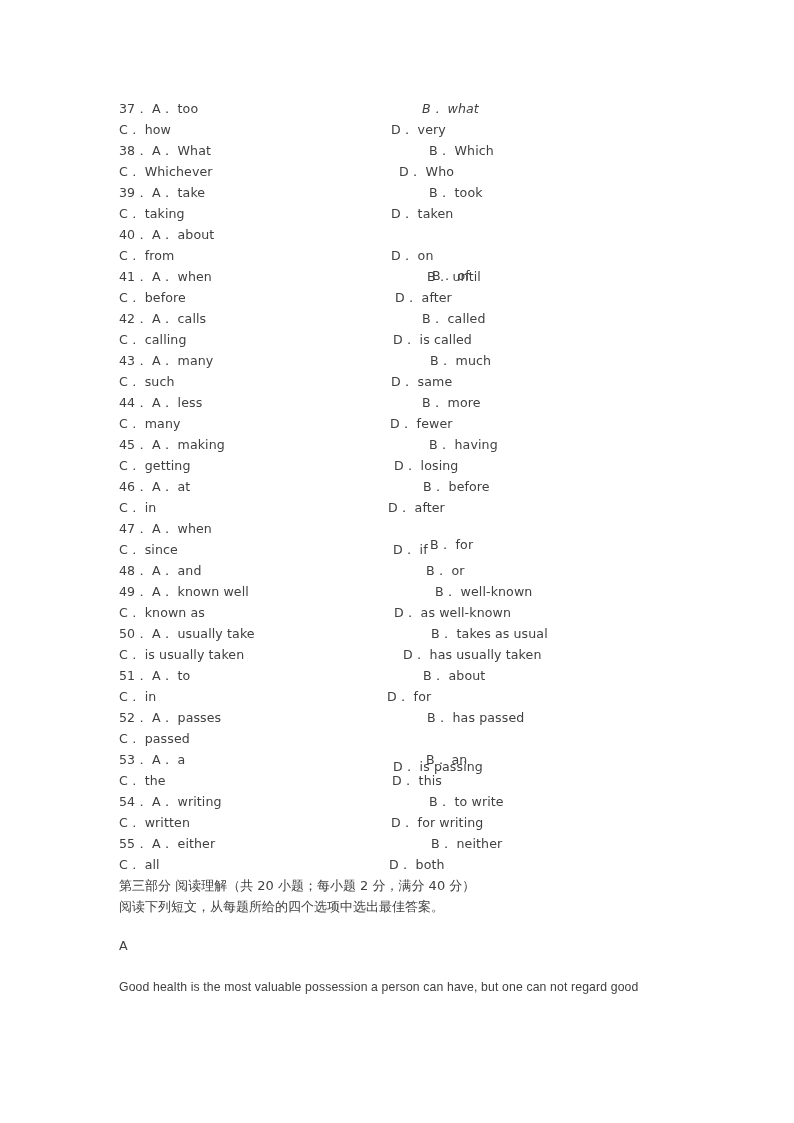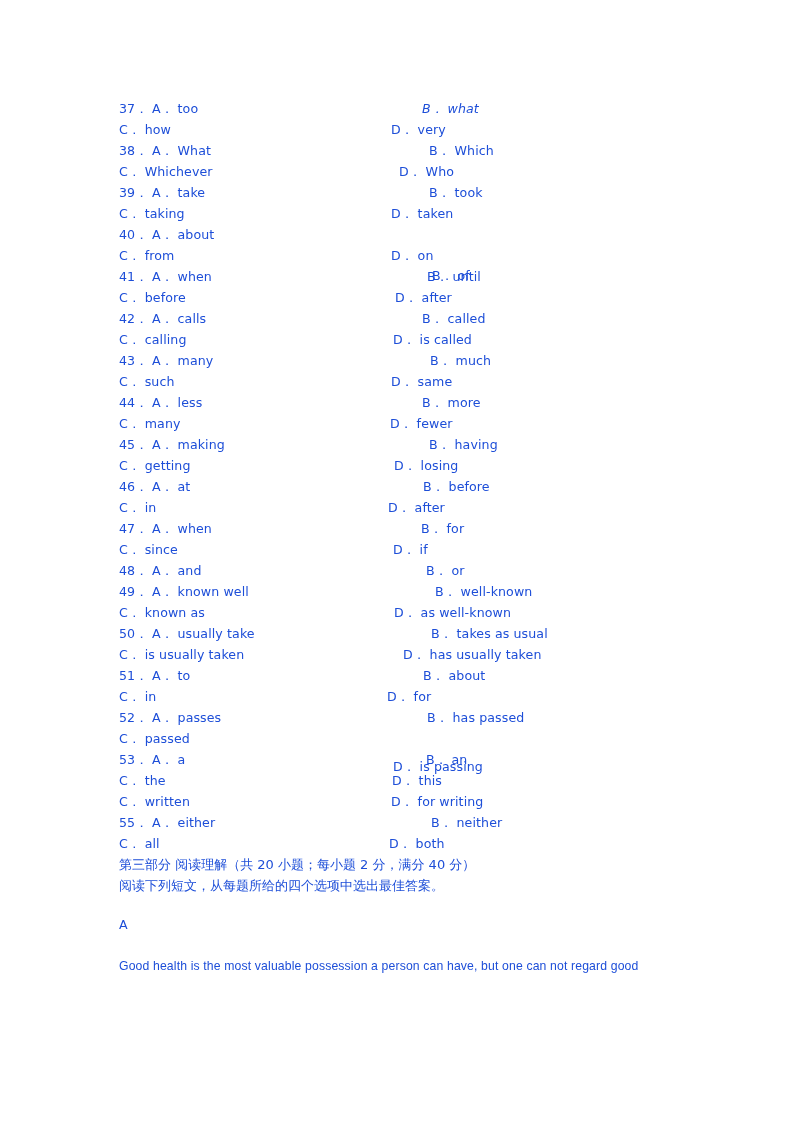--- a/index.html
+++ b/index.html
@@ -8,21 +8,21 @@
     padding: 0;
     background: #ffffff;
   }
   .page {
     position: relative;
     width: 794px;
     height: 1123px;
     background: #ffffff;
     overflow: hidden;
     font-family: "DejaVu Sans", "Liberation Sans", sans-serif;
-    color: #1d4ed8;
+    color: #404040;
     -webkit-font-smoothing: antialiased;
   }
   .content {
     position: absolute;
     left: 119px;
     top: 98px;
     width: 600px;
   }
 
   
@@ -158,21 +158,21 @@
         <div class="opt-row">
           <span class="opt-left">46． A． at</span>
           <span class="opt-right" style="left: 304px;">B． before</span>
         </div>
         <div class="opt-row">
           <span class="opt-left">C． in</span>
           <span class="opt-right" style="left: 269px;">D． after</span>
         </div>
         <div class="opt-row">
           <span class="opt-left">47． A． when</span>
-          <span class="opt-right" style="left: 302px;">B． for</span>
+          <span class="opt-right" style="left: 311px; margin-top: 16px;">B． for</span>
         </div>
         <div class="opt-row">
           <span class="opt-left">C． since</span>
           <span class="opt-right" style="left: 274px;">D． if</span>
         </div>
         <div class="opt-row">
           <span class="opt-left">48． A． and</span>
           <span class="opt-right" style="left: 307px;">B． or</span>
         </div>
         <div class="opt-row">
@@ -207,20 +207,24 @@
           <span class="opt-left">C． passed</span>
           <span class="opt-right" style="left: 274px; margin-top: 28px;">D． is passing</span>
         </div>
         <div class="opt-row">
           <span class="opt-left">53． A． a</span>
           <span class="opt-right" style="left: 307px;">B． an</span>
         </div>
         <div class="opt-row">
           <span class="opt-left">C． the</span>
           <span class="opt-right" style="left: 273px;">D． this</span>
+        </div>
+        <div class="opt-row">
+          <span class="opt-left">54． A． writing</span>
+          <span class="opt-right" style="left: 310px;">B． to write</span>
         </div>
         <div class="opt-row">
           <span class="opt-left">C． written</span>
           <span class="opt-right" style="left: 272px;">D． for writing</span>
         </div>
         <div class="opt-row">
           <span class="opt-left">55． A． either</span>
           <span class="opt-right" style="left: 312px;">B． neither</span>
         </div>
         <div class="opt-row">

